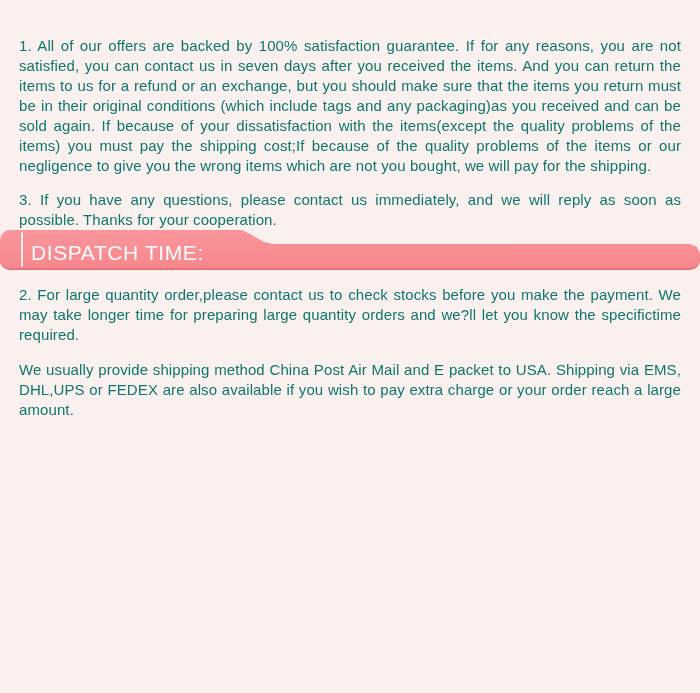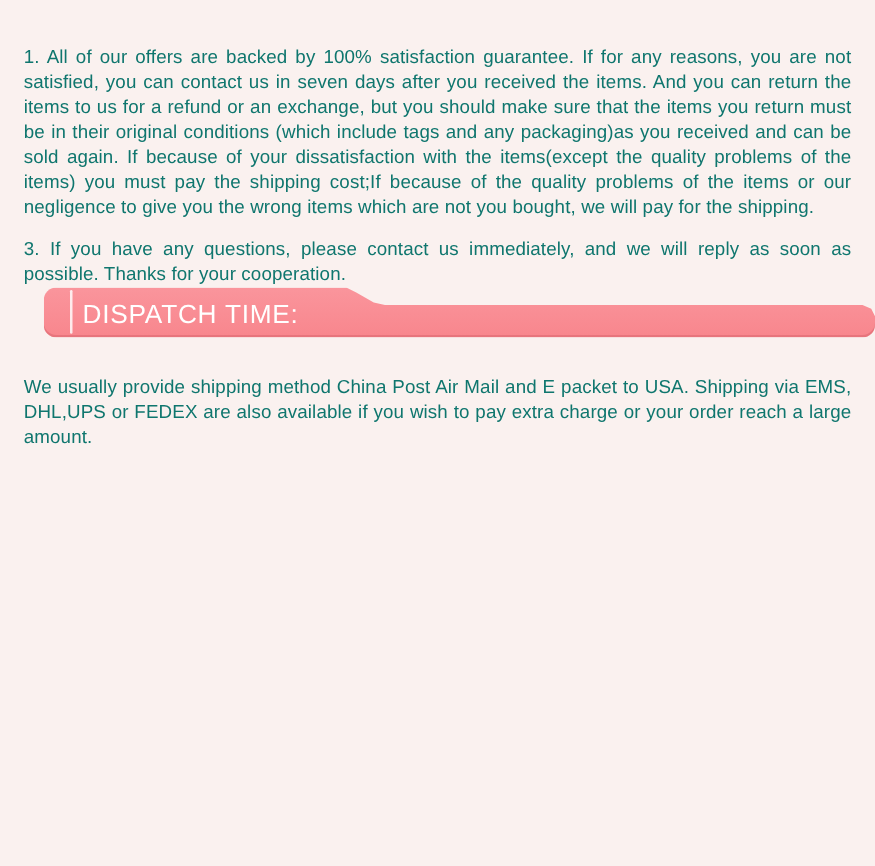--- a/index.html
+++ b/index.html
@@ -20,21 +20,20 @@
     border-radius: 10px;
     box-shadow: inset 0 -2px 0 rgba(210, 95, 105, 0.45);
   }
   .banner--wide {
     clip-path: polygon(0 0, 322px 0, 331px 4px, 339px 8px, 347px 12px, 357px 14px,
       calc(100% - 10px) 14px, calc(100% - 3px) 17px, 100% 23px, 100% 100%, 0 100%);
   }
   .banner--narrow {
     clip-path: polygon(0 0, 242px 0, 250px 4px, 257px 8px, 264px 12px, 273px 14px,
       calc(100% - 10px) 14px, calc(100% - 3px) 17px, 100% 23px, 100% 100%, 0 100%);
-    margin-left: 35px;
   }
   .banner-tick {
     position: absolute;
     left: 21px;
     top: 2px;
     bottom: 3px;
     width: 2px;
     background: rgba(255, 255, 255, 0.82);
     border-radius: 1px;
   }
@@ -76,20 +75,21 @@
       <p class="policy-text">3. If you have any questions, please contact us immediately, and we will reply as soon as possible. Thanks for your cooperation.</p>
     </div>
   </section>
 
   <section class="section">
     <div class="banner banner--narrow">
       <span class="banner-tick"></span>
       <h2 class="banner-title">DISPATCH TIME:</h2>
     </div>
     <div class="section-body">
+      <p class="policy-text">2. For large quantity order,please contact us to check stocks before you make the payment. We may take longer time for preparing large quantity orders and we?ll let you know the specifictime required.</p>
     </div>
   </section>
 
   <section class="section">
     <div class="section-body">
       <p class="policy-text">We usually provide shipping method China Post Air Mail and E packet to USA. Shipping via EMS, DHL,UPS or FEDEX are also available if you wish to pay extra charge or your order reach a large amount.</p>
     </div>
   </section>
 
 </div>

